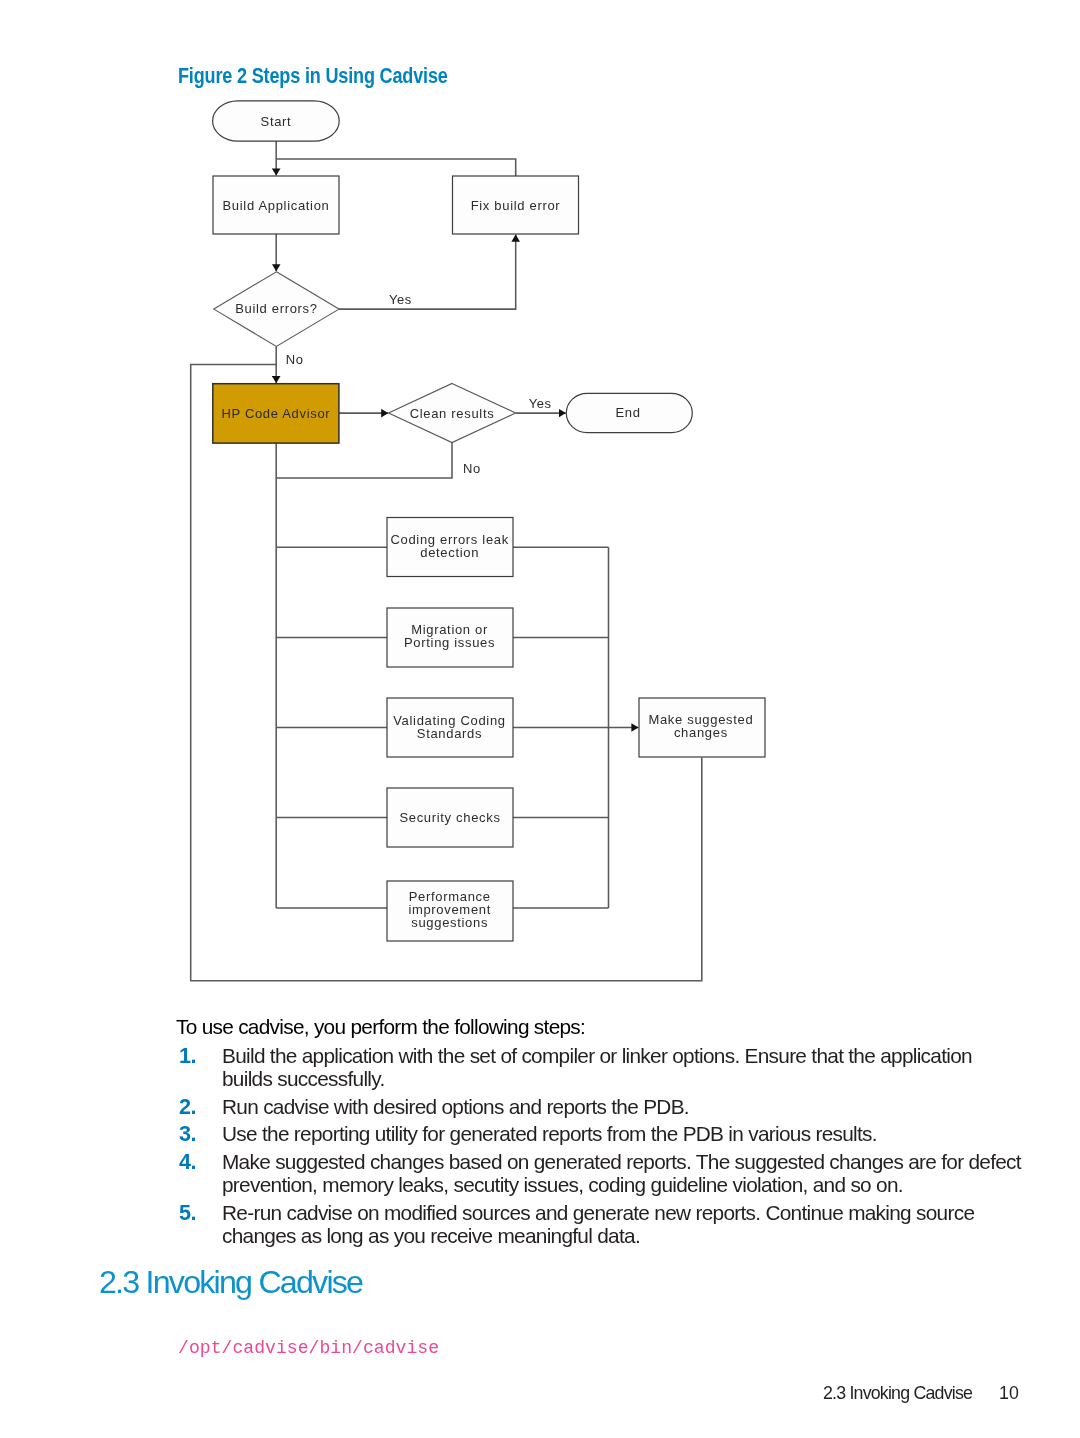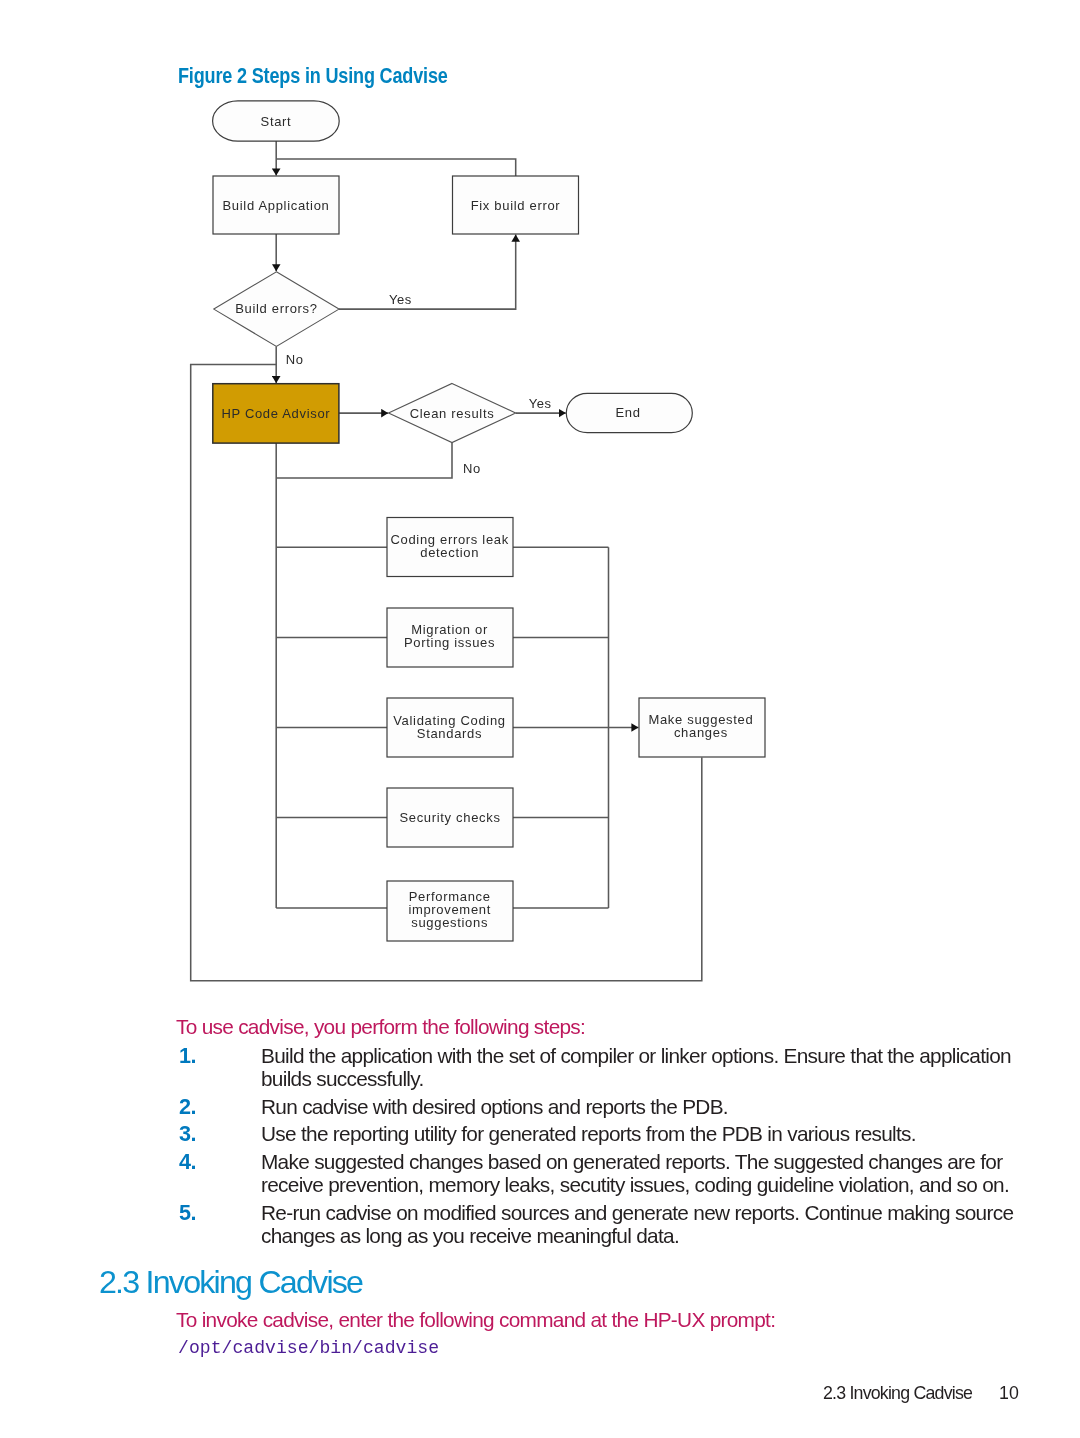--- a/index.html
+++ b/index.html
@@ -4,34 +4,34 @@
 <title>Steps in Using Cadvise</title>
 <style>
   html,body{margin:0;padding:0;}
   body{width:1080px;height:1438px;background:#ffffff;overflow:hidden;
        font-family:"Liberation Sans",sans-serif;-webkit-font-smoothing:antialiased;}
   .page{position:relative;width:968px;height:1438px;}
   .fig-title{position:absolute;left:177.5px;top:62.5px;font-size:21.6px;font-weight:bold;
              color:#0084c0;letter-spacing:-0.2px;font-family:"Liberation Sans",sans-serif;
              transform:scaleX(0.836);transform-origin:0 0;white-space:nowrap;}
   svg.flow{position:absolute;left:0;top:0;width:1080px;height:1010px;}
-  .body-text{position:absolute;font-size:20.8px;line-height:23.3px;color:#be185d;
+  .body-text{position:absolute;font-size:20.8px;line-height:23.3px;color:#000000;
              letter-spacing:-0.7px;font-family:"Liberation Sans",sans-serif;}
   .intro{left:176px;top:1015px;}
   .ol{position:absolute;left:176px;top:1044px;width:845px;font-size:20.8px;
       line-height:23.3px;color:#231f20;letter-spacing:-0.7px;font-family:"Liberation Sans",sans-serif;}
   .li{position:relative;display:flex;margin-bottom:4.3px;}
   .num{color:#0079be;font-weight:bold;width:43px;flex:none;padding-left:3px;
        font-size:21.6px;letter-spacing:-0.5px;}
-  .txt{flex:1;margin-left:39px;}
+  .txt{flex:1;}
   .h2{position:absolute;left:99px;top:1264.5px;font-size:32.2px;line-height:34px;color:#0c92ce;
       font-family:"Liberation Sans",sans-serif;font-weight:normal;letter-spacing:-1.78px;}
   .invoke{left:176px;top:1308px;}
   .cmd{position:absolute;left:178px;top:1337.5px;font-family:"Liberation Mono",monospace;
-       font-size:18.1px;color:#4c1d95;letter-spacing:0.02px;}
+       font-size:18.1px;color:#ec4899;letter-spacing:0.02px;}
   .footer{position:absolute;left:700px;top:1384px;font-size:17.8px;color:#231f20;
           line-height:18px;letter-spacing:-0.8px;}
   .fsect{position:absolute;left:123px;top:0;white-space:nowrap;}
   .fpage{position:absolute;left:299px;top:0;letter-spacing:0px;}
 </style>
 </head>
 <body>
 
 <div class="page">
   <div class="fig-title">Figure 2 Steps in Using Cadvise</div>
@@ -111,27 +111,26 @@
     <div class="li">
         <span class="num">2.</span>
         <span class="txt">Run cadvise with desired options and reports the PDB.</span>
       </div>
     <div class="li">
         <span class="num">3.</span>
         <span class="txt">Use the reporting utility for generated reports from the PDB in various results.</span>
       </div>
     <div class="li">
         <span class="num">4.</span>
-        <span class="txt">Make suggested changes based on generated reports. The suggested changes are for receive prevention, memory leaks, secutity issues, coding guideline violation, and so on.</span>
+        <span class="txt">Make suggested changes based on generated reports. The suggested changes are for defect prevention, memory leaks, secutity issues, coding guideline violation, and so on.</span>
       </div>
     <div class="li">
         <span class="num">5.</span>
         <span class="txt">Re-run cadvise on modified sources and generate new reports. Continue making source changes as long as you receive meaningful data.</span>
       </div>
   </div>
   <div class="h2">2.3 Invoking Cadvise</div>
-  <div class="body-text invoke">To invoke cadvise, enter the following command at the HP-UX prompt:</div>
   <div class="cmd">/opt/cadvise/bin/cadvise</div>
   <div class="footer">
     <span class="fsect">2.3 Invoking Cadvise</span>
     <span class="fpage">10</span>
   </div>
 </div>
 
 </body></html>

